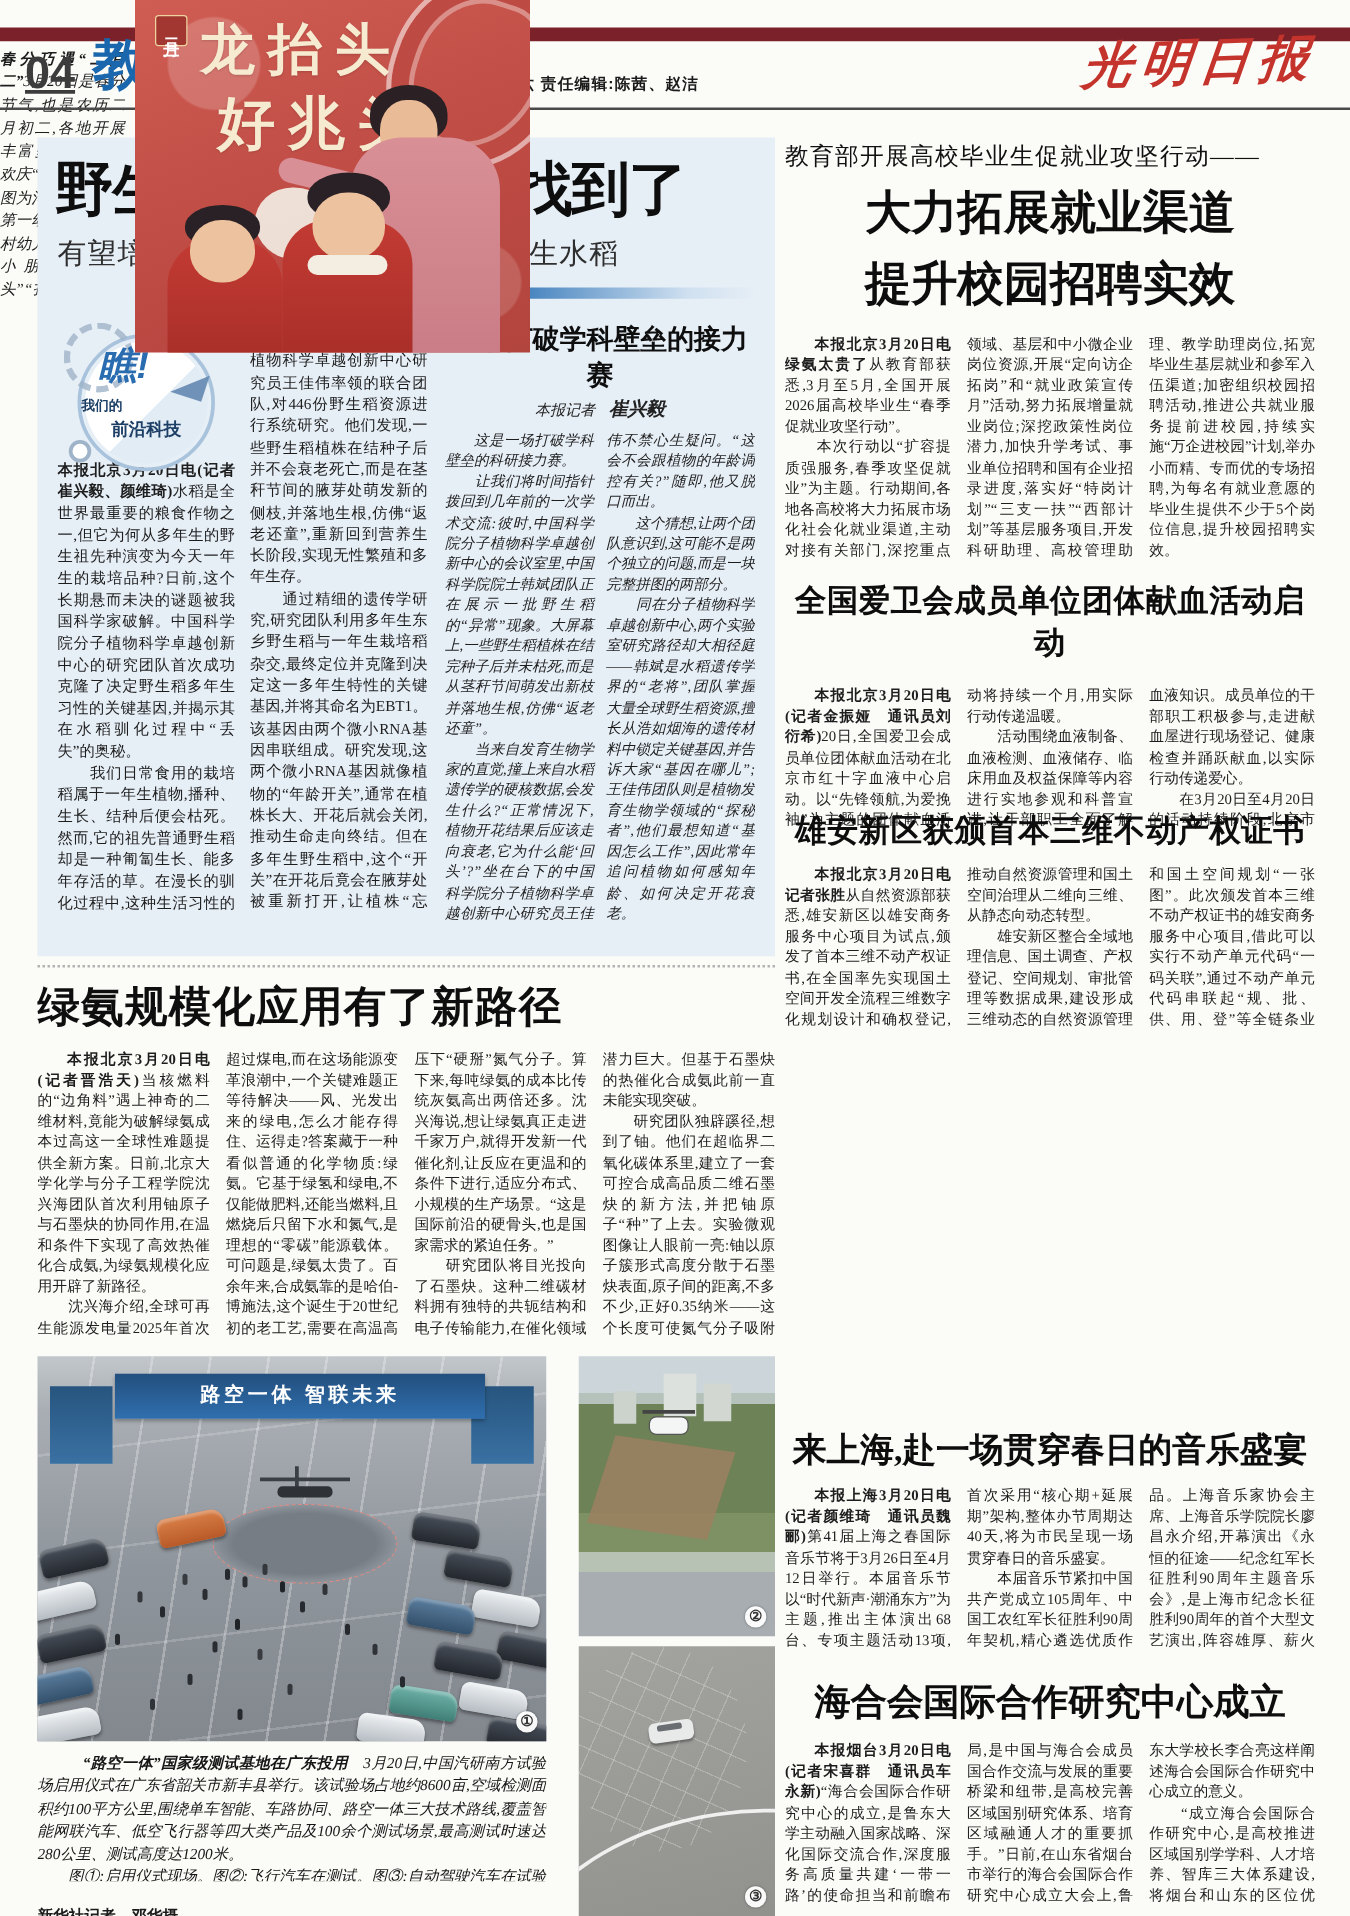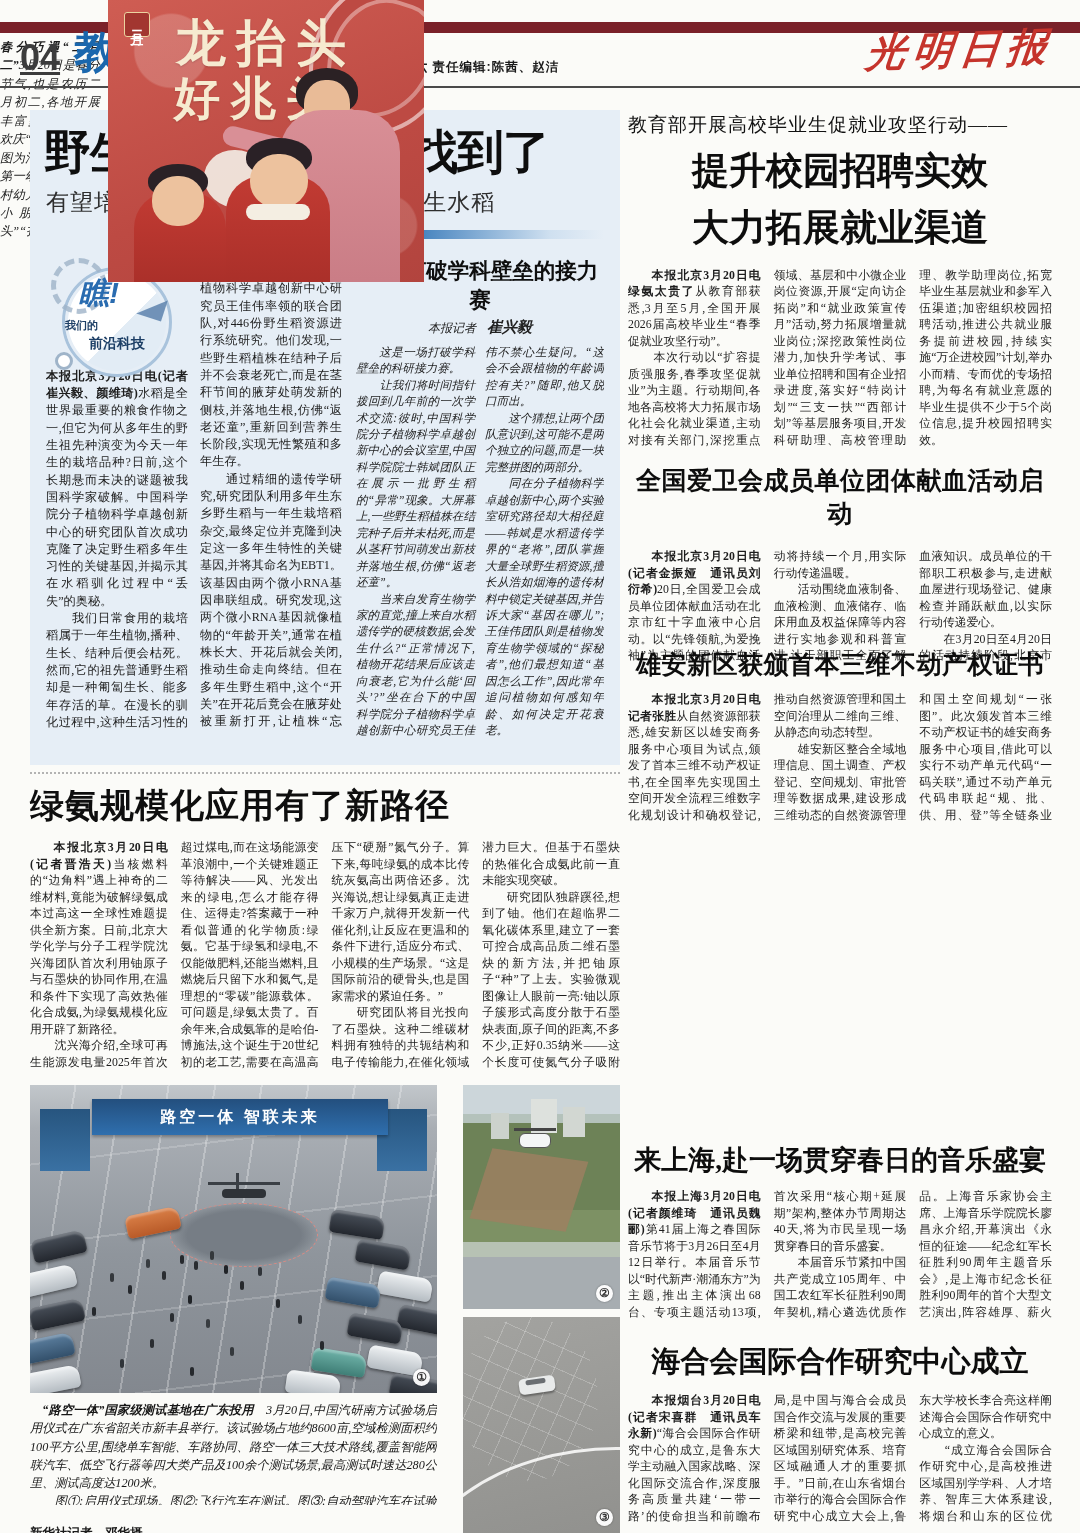--- a/index.html
+++ b/index.html
@@ -66,21 +66,21 @@
   .spring{left:628px;top:852px;width:424px;height:282px;display:flex;gap:8px;}
   .sp-cap{width:100px;padding-top:38px;font-size:12.3px;line-height:1.5;font-style:italic;text-align:justify;color:#1d1d1d;}
   .sp-lead{font-weight:bold;}
   .sp-credit{font-weight:bold;text-align:right;margin-top:6px;font-style:italic;}
   .sp-photo{position:relative;flex:1;overflow:hidden;background:
       radial-gradient(circle at 20% 18%,rgba(255,255,255,.18) 0 36px,rgba(255,255,255,0) 38px),
       radial-gradient(circle at 88% 80%,rgba(255,255,255,.15) 0 30px,rgba(255,255,255,0) 32px),
       linear-gradient(160deg,#cf5d53,#bd4a43 60%,#b2443e);}
   .sp-tag{position:absolute;left:16px;top:12px;writing-mode:vertical-rl;background:#a23630;color:#fff;
       font:bold 13px/1.2 "Liberation Sans",sans-serif;padding:7px 4px;border:1px solid #ecd3a0;border-radius:3px;letter-spacing:3px;}
-  .sp-t1{position:absolute;left:52px;top:10px;font-size:50px;font-weight:900;color:#f6ead0;letter-spacing:10px;text-shadow:0 1px 2px rgba(0,0,0,.15);margin-left:16px;}
+  .sp-t1{position:absolute;left:52px;top:10px;font-size:44px;font-weight:900;color:#f6ead0;letter-spacing:10px;text-shadow:0 1px 2px rgba(0,0,0,.15);}
   .sp-t2{position:absolute;left:66px;top:68px;font-size:46px;font-weight:900;color:#f6ead0;letter-spacing:10px;text-shadow:0 1px 2px rgba(0,0,0,.15);}
   .sp-dragon{position:absolute;right:-26px;top:-20px;width:130px;height:150px;border:4px solid rgba(255,255,255,.55);
       border-radius:50% 40% 55% 45%;box-shadow:inset 0 0 0 14px rgba(189,74,67,1),inset 0 0 0 18px rgba(255,255,255,.35);transform:rotate(18deg);}
   .sp-cloud{position:absolute;left:96px;top:150px;width:64px;height:58px;background:#f3efe7;border-radius:48% 52% 46% 54%;opacity:.9;}
   .teacher{position:absolute;right:24px;bottom:-8px;width:120px;height:180px;background:linear-gradient(#d98f96,#c97c85);border-radius:42px 42px 8px 8px;}
   .teacher-head{position:absolute;right:74px;bottom:150px;width:46px;height:52px;background:#e9bb97;border-radius:46%;}
   .teacher-hair{position:absolute;right:66px;bottom:168px;width:62px;height:46px;background:#2b2124;border-radius:50% 50% 40% 40%;}
   .teacher-arm{position:absolute;right:118px;bottom:128px;width:84px;height:20px;background:#d98f96;border-radius:10px;transform:rotate(14deg);}
   .kid{position:absolute;bottom:-6px;width:92px;height:96px;background:linear-gradient(#c23b33,#a92f29);border-radius:36px 36px 6px 6px;}
   .kid-head{position:absolute;width:52px;height:50px;background:#edc29e;border-radius:48%;}
@@ -110,21 +110,21 @@
   .car.w{background:linear-gradient(180deg,#eef1f3,#b5bcc2);}
   .car.b{background:linear-gradient(180deg,#5b7e9e,#33506b);}
   .car.o{background:linear-gradient(180deg,#d97f47,#b85a28);}
   .car.t{background:linear-gradient(180deg,#6fb3a9,#3f7e76);}
   .crowd{position:absolute;left:150px;top:170px;width:4px;height:9px;background:#26292d;border-radius:2px;
       box-shadow:14px 6px #2a2d31,30px -4px #34383c,44px 10px #202327,-18px 16px #2a2d31,-34px 4px #383c40,
       60px 26px #26292d,78px 12px #303439,-52px 30px #26292d,-70px 18px #34383c,8px 40px #202327,
       -10px 58px #2a2d31,26px 64px #383c40,96px 44px #26292d,118px 60px #303439,-88px 52px #26292d,
       -30px 84px #2a2d31,50px 92px #34383c,140px 86px #26292d,-60px 104px #303439,10px 112px #26292d;}
   .lot-cap{margin-top:8px;font-size:12.2px;line-height:1.5;font-style:italic;text-align:justify;white-space:pre-line;text-indent:1em;color:#161616;overflow:hidden;height:104px;}
-  .lot-lead{font-weight:bold;}
+  .lot-lead{font-weight:bold;margin-left:24px;}
   .lot-credit{font-weight:bold;text-align:left;padding-right:46px;font-size:12.5px;margin-top:20px;}
   .ph-flight{height:224px;background:linear-gradient(180deg,#ccd6da 0 13%,#b4c2bb 13% 17%,#6d8257 17% 56%,#7d9164 56% 70%,#b7c2b4 70% 77%,#a7adb1 77% 100%);}
   .fl-build{position:absolute;left:68px;top:14px;width:26px;height:34px;background:#dde1dd;box-shadow:-44px 10px 0 -4px #ccd2cc,30px 6px 0 -2px #d2d7d2;}
   .fl-patch{position:absolute;left:18px;top:70px;width:96px;height:70px;background:#9c8060;transform:skew(-18deg,8deg);opacity:.85;}
   .fl-car{position:absolute;left:56px;top:48px;width:30px;height:13px;background:#f4f6f6;border:1px solid #555;border-radius:6px;}
   .fl-car:before{content:"";position:absolute;left:-6px;top:-6px;width:42px;height:3px;background:#444;}
   .ph-track{height:216px;background:linear-gradient(165deg,#a3a3a0,#91918e);}
   .tr-grid{position:absolute;inset:0;background:
       repeating-linear-gradient(24deg,rgba(255,255,255,0) 0 20px,rgba(255,255,255,.45) 20px 21px),
       repeating-linear-gradient(114deg,rgba(255,255,255,0) 0 20px,rgba(255,255,255,.45) 20px 21px);
@@ -251,22 +251,22 @@
         <div class="tr-arc1"></div>
         <div class="tr-arc2"></div>
         <div class="tr-car"></div>
         <div class="fmark">③</div>
       </div>
     </div>
   </section>
 
   <section class="rart abs" style="top:112px">
     <div class="kicker">教育部开展高校毕业生促就业攻坚行动——</div>
+    <h1 class="rh1 jobs-h">大力拓展就业渠道</h1>
     <h1 class="rh1 jobs-h">提升校园招聘实效</h1>
-    <h1 class="rh1 jobs-h">大力拓展就业渠道</h1>
     <div class="art-body rbody jobs-body"><span class="dl">本报北京3月20日电　绿氨太贵了</span><span>从教育部获悉,3月至5月,全国开展2026届高校毕业生“春季促就业攻坚行动”。
 　　本次行动以“扩容提质强服务,春季攻坚促就业”为主题。行动期间,各地各高校将大力拓展市场化社会化就业渠道,主动对接有关部门,深挖重点领域、基层和中小微企业岗位资源,开展“定向访企拓岗”和“就业政策宣传月”活动,努力拓展增量就业岗位;深挖政策性岗位潜力,加快升学考试、事业单位招聘和国有企业招录进度,落实好“特岗计划”“三支一扶”“西部计划”等基层服务项目,开发科研助理、高校管理助理、教学助理岗位,拓宽毕业生基层就业和参军入伍渠道;加密组织校园招聘活动,推进公共就业服务提前进校园,持续实施“万企进校园”计划,举办小而精、专而优的专场招聘,为每名有就业意愿的毕业生提供不少于5个岗位信息,提升校园招聘实效。
 　　此外,行动还将从促进校企供需精准对接、数智赋能就业、做好困难帮扶等方面持续发力:搭建区域性和行业性供需对接平台,用好“国聘行动”“优企进校　招才引智专项行动”“百城千校万企促就业行动”等各类品牌活动资源,推动人才与岗位精准匹配;推广使用国家大学生就业服务平台,实施“百万大学生实习促就业计划”,鼓励利用AI技术辅助就业训练,提升指导服务水平;建立帮扶台账,落实“一对一”包干责任制,为困难群体毕业生提供稳定性强的就业岗位推荐;严厉打击招聘欺诈、虚假宣传等行为,加强就业安全和法治教育,切实维护毕业生就业权益。</span></div>
   </section>
 
   <section class="rart abs" style="top:464px">
     <h1 class="rh1 rh-mid">全国爱卫会成员单位团体献血活动启动</h1>
     <div class="art-body rbody blood-body"><span class="dl">本报北京3月20日电(记者金振娅　通讯员刘衍希)</span><span>20日,全国爱卫会成员单位团体献血活动在北京市红十字血液中心启动。以“先锋领航,为爱挽袖”为主题的团体献血活动将持续一个月,用实际行动传递温暖。
 　　活动围绕血液制备、血液检测、血液储存、临床用血及权益保障等内容进行实地参观和科普宣讲,让干部职工全面了解血液知识。成员单位的干部职工积极参与,走进献血屋进行现场登记、健康检查并踊跃献血,以实际行动传递爱心。
 　　在3月20日至4月20日的活动持续阶段,北京市红十字血液中心建立了“区献血办对接人—血液中心献血联系人—采血负责人—中心负责人”四级联动机制,并推出线上自主预约等个性化服务模式。据悉,活动在4月20日后将迈入常态化建设阶段,依托全国爱卫会工作机制,将无偿献血团体动员经验逐步向全国推广,推动形成团体献血常态化机制。</span></div>

